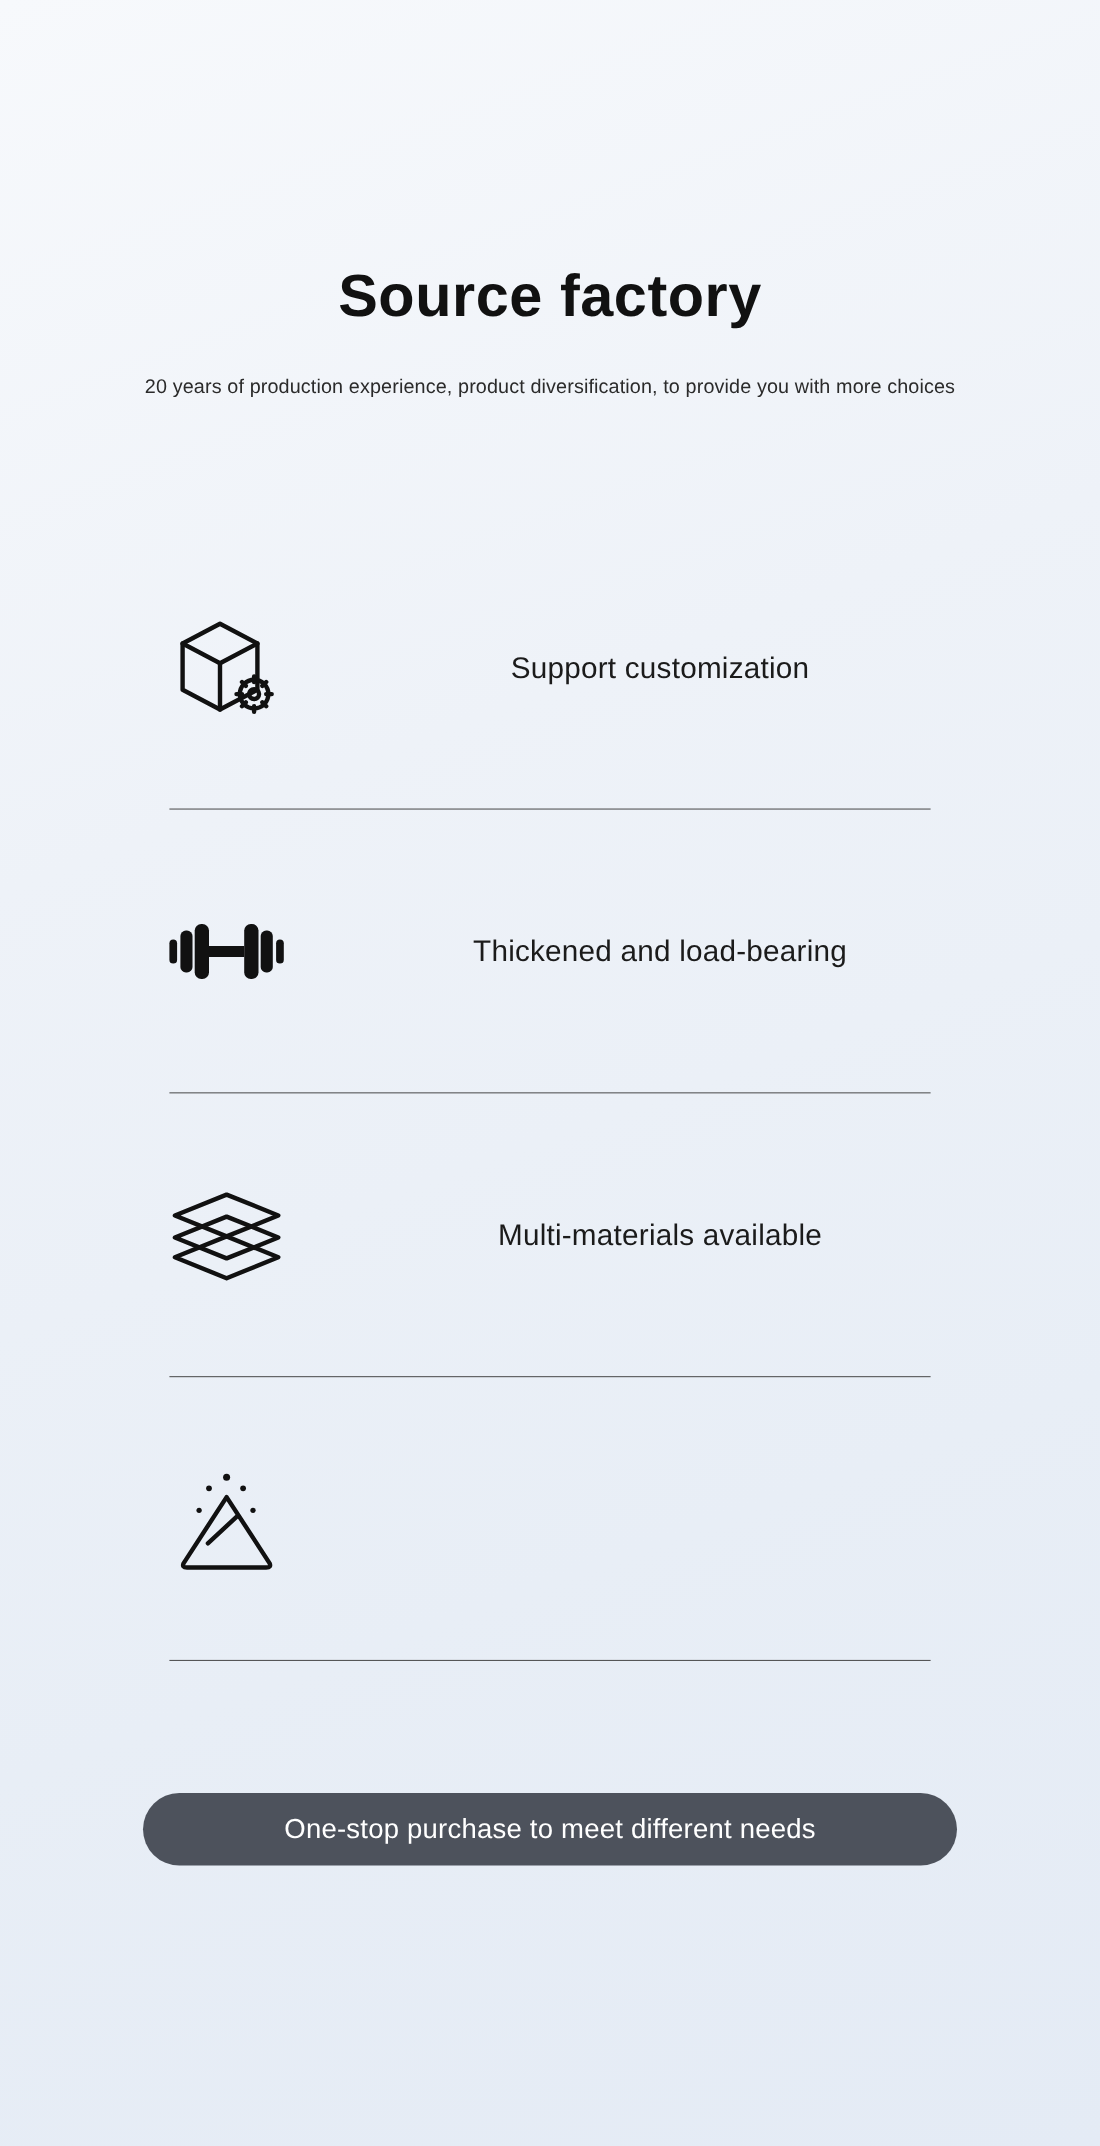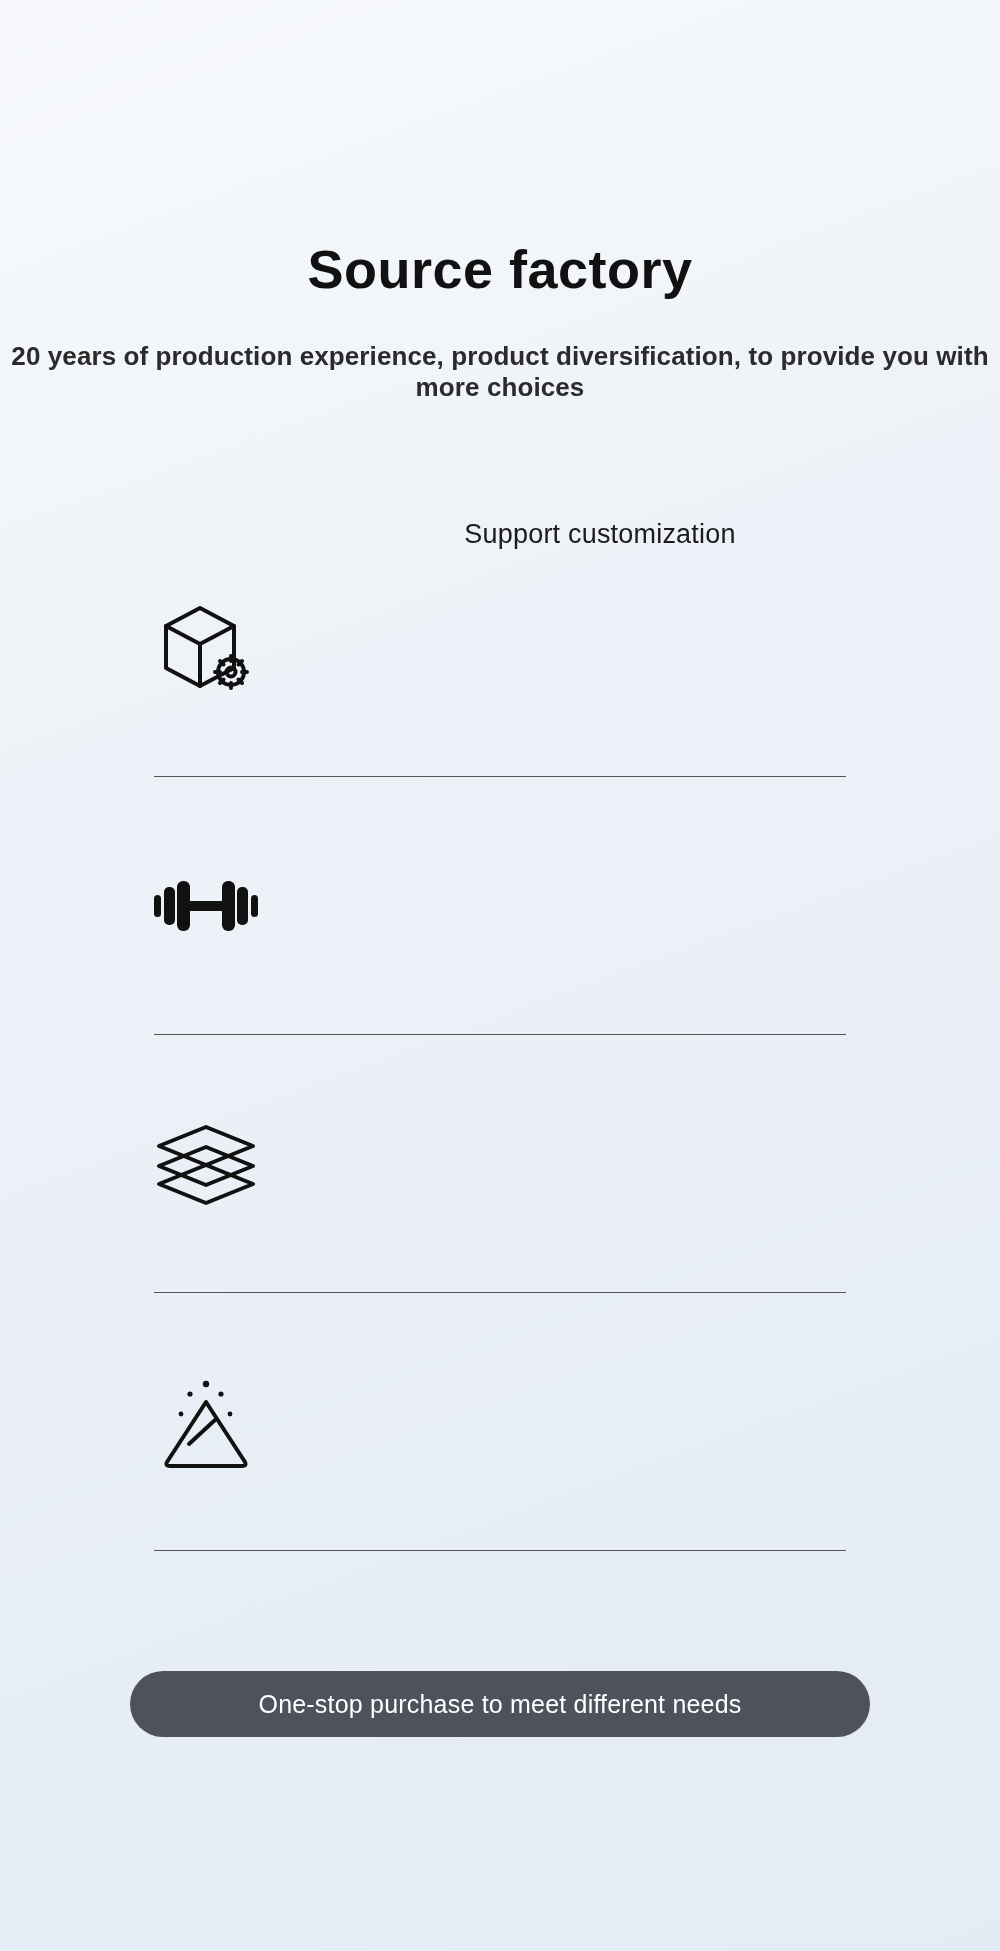--- a/index.html
+++ b/index.html
@@ -31,35 +31,36 @@
     font-size: 54px;
     font-weight: bold;
     letter-spacing: 0.5px;
     color: #111111;
     margin: 0;
     line-height: 1.1;
   }
 
   .subtitle {
     margin: 42px 0 0 0;
-    font-size: 26px;
+    font-size: 18px;
     color: #2b2b2b;
-    font-weight: 700;
+    font-weight: 400;
     letter-spacing: 0.1px;
   }
 
   .features {
     margin: 116px auto 0 auto;
     width: 848px;
   }
 
   .feature-row {
     position: relative;
     height: 258px;
     display: flex;
+    align-items: center;
   }
 
   .feature-row .divider {
     position: absolute;
     left: 78px;
     right: 78px;
     bottom: 0;
     height: 1px;
     background: #3b3b3b;
     opacity: 0.85;
@@ -140,31 +141,33 @@
         <svg width="110" height="66" viewBox="0 0 110 66" fill="none" stroke="#111111" stroke-linecap="round">
           <rect x="3" y="22" width="7" height="22" rx="3.5" fill="#111111" stroke="none"></rect>
           <rect x="13" y="14" width="11" height="38" rx="5" fill="#111111" stroke="none"></rect>
           <rect x="26" y="8" width="13" height="50" rx="6" fill="#111111" stroke="none"></rect>
           <rect x="39" y="28" width="32" height="10" fill="#111111" stroke="none"></rect>
           <rect x="71" y="8" width="13" height="50" rx="6" fill="#111111" stroke="none"></rect>
           <rect x="86" y="14" width="11" height="38" rx="5" fill="#111111" stroke="none"></rect>
           <rect x="100" y="22" width="7" height="22" rx="3.5" fill="#111111" stroke="none"></rect>
         </svg>
       </div>
+      <div class="feature-label">Thickened and load-bearing</div>
       <div class="divider"></div>
     </div>
 
     <div class="feature-row">
       <div class="icon-wrap">
         <svg width="106" height="86" viewBox="0 0 106 86" fill="none" stroke="#111111" stroke-width="4" stroke-linejoin="round">
           <path d="M53 6 L100 25 L53 44 L6 25 Z"></path>
           <path d="M53 26 L100 45 L53 64 L6 45 Z"></path>
           <path d="M53 44 L100 63 L53 82 L6 63 Z"></path>
         </svg>
       </div>
+      <div class="feature-label">Multi-materials available</div>
       <div class="divider"></div>
     </div>
 
 
     <div class="feature-row">
       <div class="icon-wrap">
         <svg width="94" height="100" viewBox="0 0 94 100" fill="none" stroke="#111111" stroke-width="4" stroke-linejoin="round" stroke-linecap="round">
           <path d="M47 30 L86 90 Q88 94 83 94 L11 94 Q6 94 8 90 Z"></path>
           <path d="M30 72 L56 48"></path>
           <circle cx="47" cy="12" r="3.2" fill="#111111" stroke="none"></circle>

